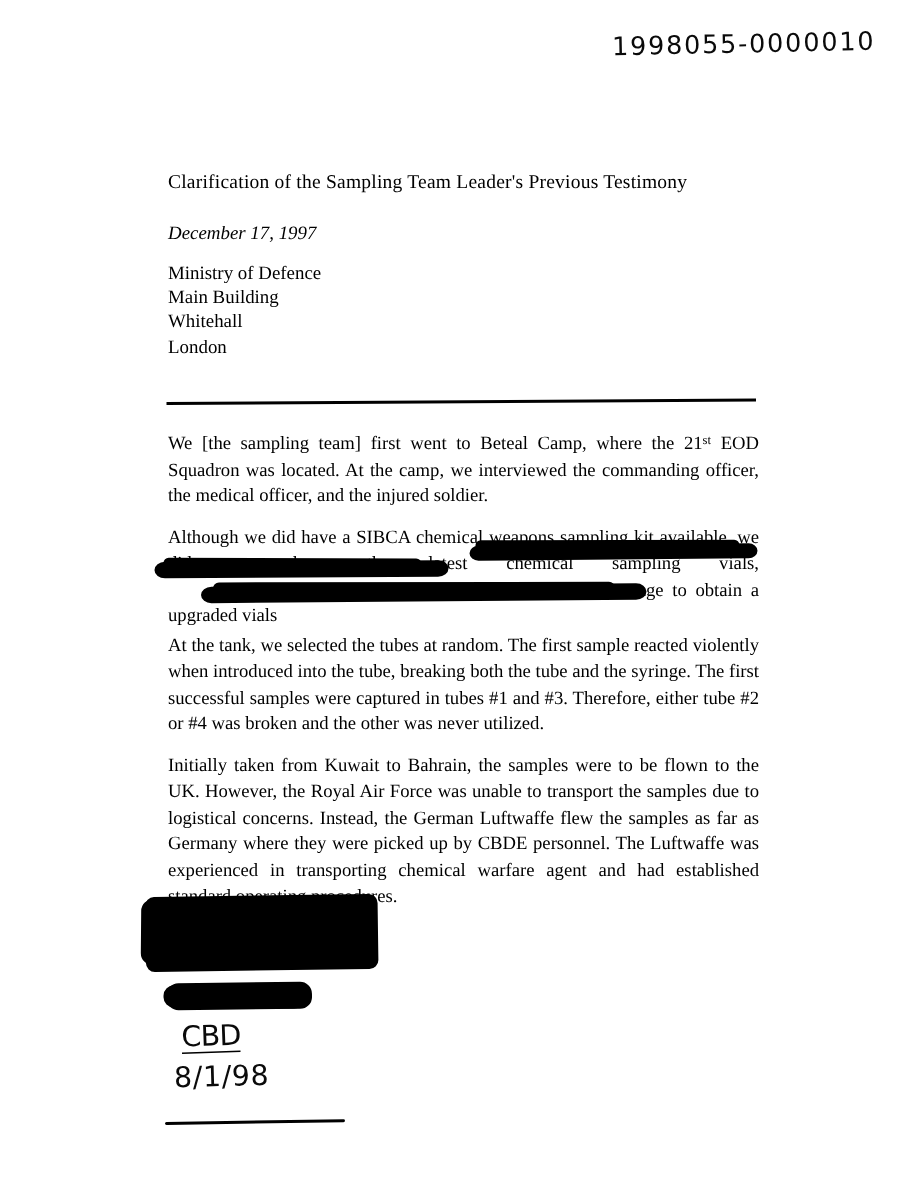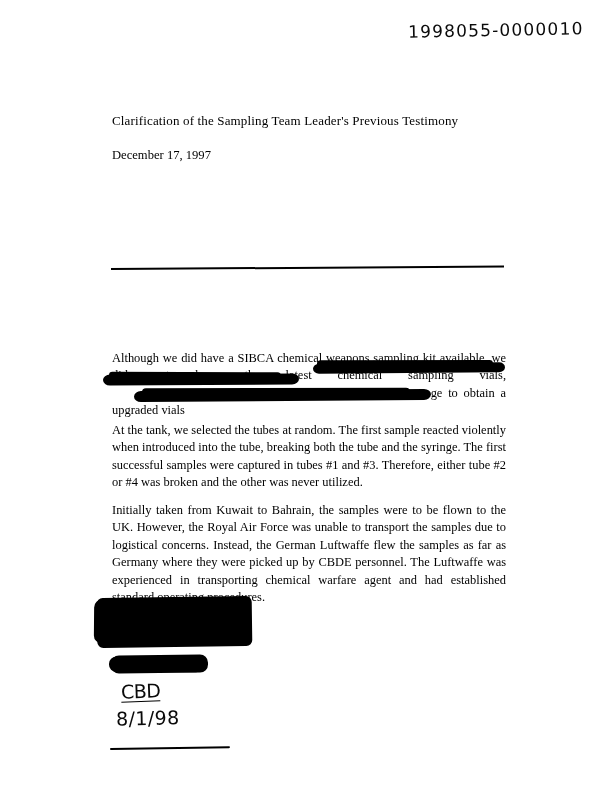--- a/index.html
+++ b/index.html
@@ -42,20 +42,21 @@
     top: 113px;
     font-size: 13px;
     letter-spacing: 0.15px;
     white-space: nowrap;
   }
   #doc-date {
     position: absolute;
     left: 112px;
     top: 148px;
     font-size: 12.6px;
+    font-style: italic;
   }
   #address-block {
     position: absolute;
     left: 112px;
     top: 174px;
     font-size: 12.6px;
     line-height: 16.2px;
   }
   #address-block div { white-space: nowrap; }
 
@@ -241,23 +242,32 @@
 <body>
 
 <div id="page">
 
   <div id="archive-number" class="handwritten">1998055-0000010</div>
 
   <div id="doc-title">Clarification of the Sampling Team Leader's Previous Testimony</div>
 
   <div id="doc-date">December 17, 1997</div>
 
+  <div id="address-block">
+    <div>Ministry of Defence</div>
+    <div>Main Building</div>
+    <div>Whitehall</div>
+    <div>London</div>
+  </div>
 
   <div id="rule-top" class="rule"></div>
 
+  <div id="para-1" class="body-block">
+    <p><span>We [the sampling team] first went to Beteal Camp, where the 21</span><sup>st</sup><span> EOD Squadron was located.  At the camp, we interviewed the commanding officer, the medical officer, and the injured soldier.</span></p>
+  </div>
 
   <div id="para-2" class="body-block">
     <p><span>Although we did have a SIBCA chemical weapons sampling kit available, we did not have the latest chemical sampling vials,</span>
        <span style="display:inline-block;width:190px"></span>
        <span>However, we did manage to obtain a upgraded vials</span></p>
   </div>
 
   <div id="redact-line-1"></div>
   <div id="redact-line-2"></div>
   <div id="redact-line-3"></div>

